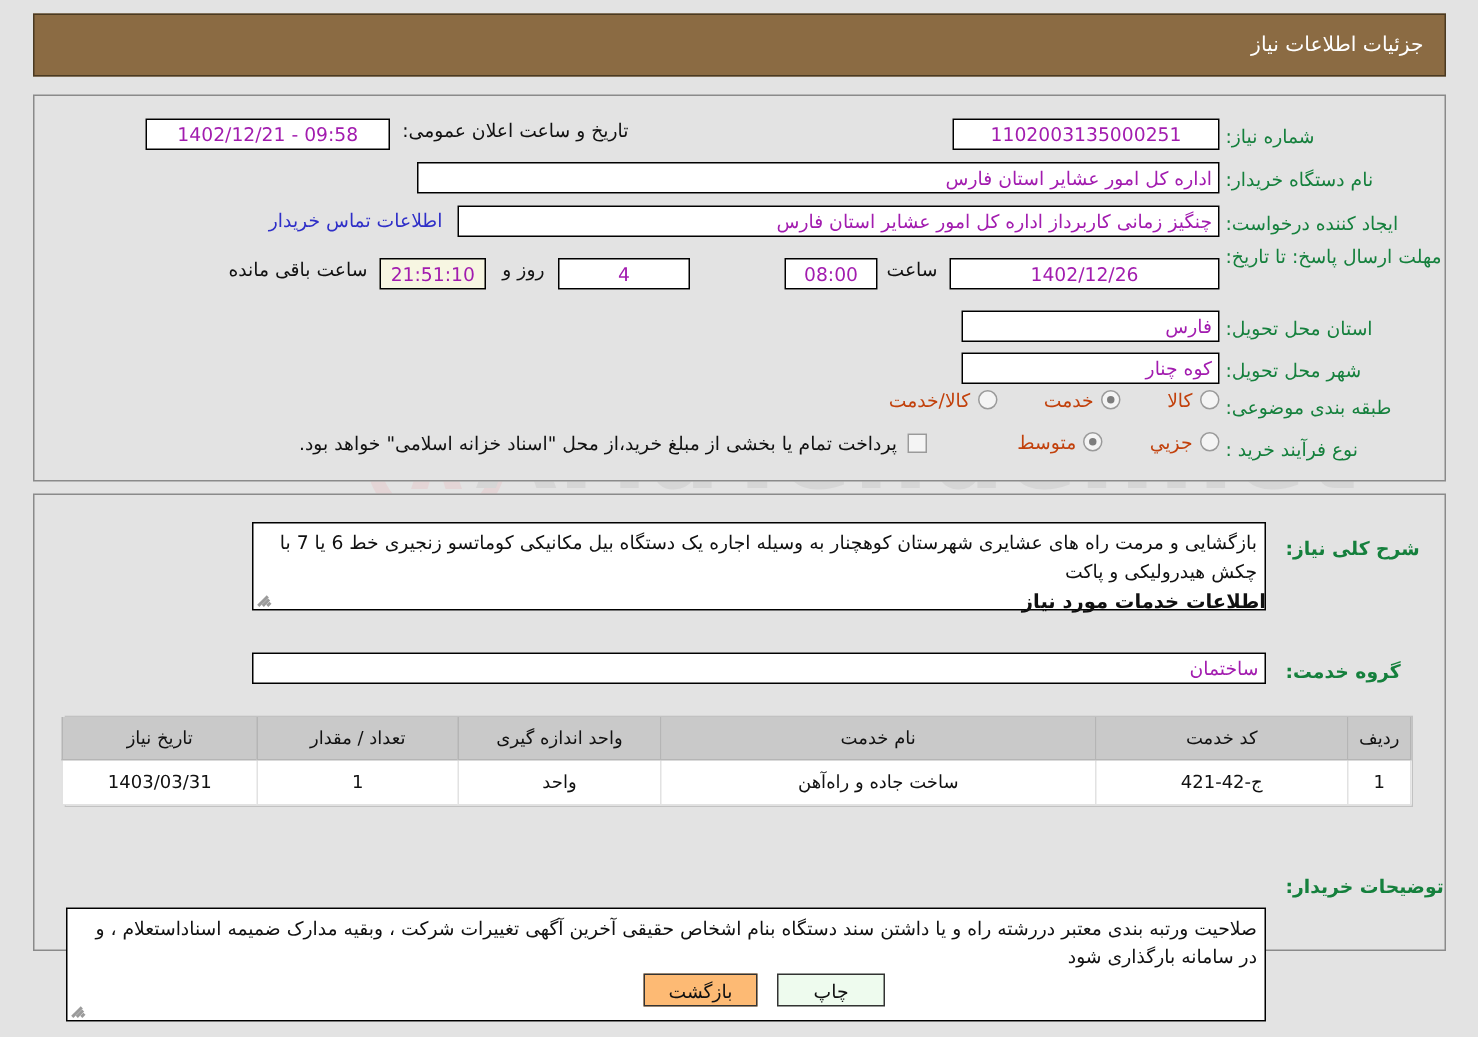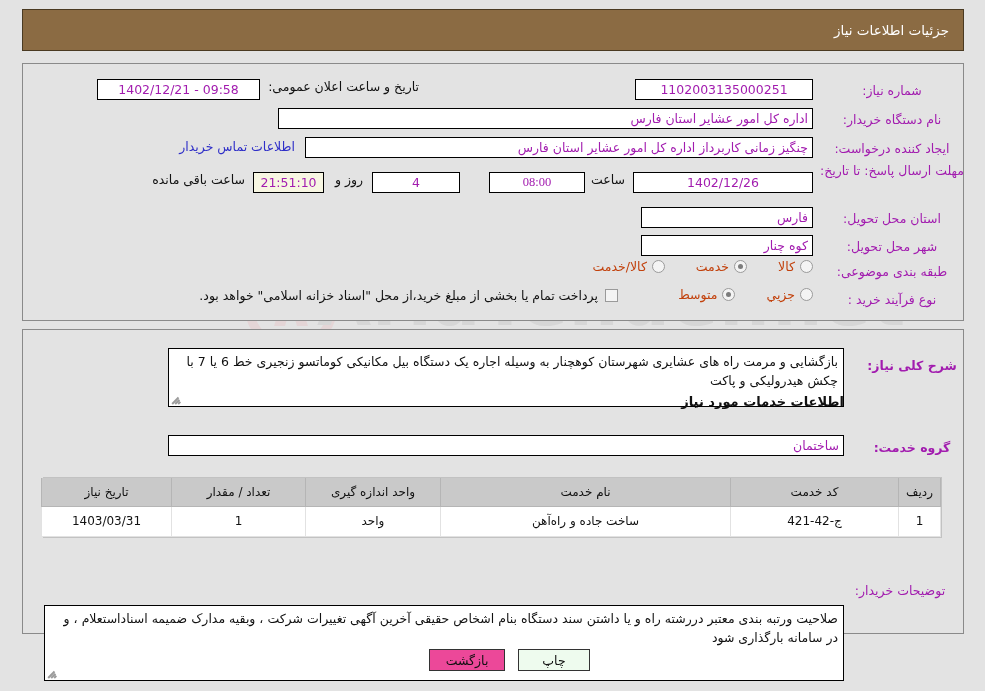--- a/index.html
+++ b/index.html
@@ -104,23 +104,23 @@
     font-size: 12.5px;
     white-space: nowrap;
     cursor: pointer;
   }
 
   
   .lblcol {
     position: absolute;
     right: 18px;
     width: 150px;
-    text-align: center;
-    font-size: 12.5px;
-    color: #a21caf;
+    text-align: left;
+    font-size: 12.5px;
+    color: #15803d;
     line-height: 15px;
     z-index: 3;
   }
 
   
   .radio {
     width: 13px; height: 13px;
     border-radius: 50%;
     border: 1px solid #9a9a9a;
     background: #f4f4f4;
@@ -235,21 +235,21 @@
     font-size: 12.5px;
     color: #111;
     display: flex;
     align-items: center;
     justify-content: center;
     cursor: pointer;
     z-index: 3;
     font-family: "DejaVu Sans", "Liberation Sans", sans-serif;
   }
   .btn-print  { left: 518px; top: 649px; width: 72px; background: #eefbee; }
-  .btn-back   { left: 429px; top: 649px; width: 76px; background: #ec4899; }
+  .btn-back   { left: 429px; top: 649px; width: 76px; background: #fdba74; }
 </style>
 </head>
 <body>
 
 <div id="page">
 
   <div class="watermark">
     <svg class="wm-shield" viewBox="0 0 92 108">
       <path d="M46 3 L88 18 L88 58 C88 82 68 98 46 105 C24 98 4 82 4 58 L4 18 Z" fill="none" stroke="#e8b6bb" stroke-width="9"></path>
       <path d="M46 26 L63 78 L52 78 L46 58 L40 78 L29 78 Z" fill="#e8b6bb"></path>
@@ -289,21 +289,21 @@
   </div>
 
   <div class="lblcol" style="top:163px;">مهلت ارسال پاسخ: تا تاریخ:</div>
   <div class="row" style="right:172px; top:172px;">
     <div class="fld center" style="width:180px;">1402/12/26</div>
   </div>
   <div class="row" style="right:360px; top:172px;">
     <div class="lbl">ساعت</div>
   </div>
   <div class="row" style="right:400px; top:172px;">
-    <div class="fld center" style="width:96px;font-family:Liberation Serif, serif;">08:00</div>
+    <div class="fld center" style="width:62px;">08:00</div>
   </div>
   <div class="row" style="right:525px; top:172px;">
     <div class="fld center" style="width:88px;">4</div>
   </div>
   <div class="row" style="right:622px; top:172px;">
     <div class="lbl">روز و</div>
   </div>
   <div class="row" style="right:661px; top:172px;">
     <div class="fld center beige" style="width:71px;">21:51:10</div>
   </div>
@@ -391,21 +391,21 @@
           <td>ج-42-421</td>
           <td>ساخت جاده و راه‌آهن</td>
           <td>واحد</td>
           <td>1</td>
           <td>1403/03/31</td>
         </tr>
       </tbody>
     </table>
   </div>
 
-  <div class="lblcol lbl-b" style="top:583px; right:30px; width:110px; font-weight:normal;">توضیحات خریدار:</div>
+  <div class="lblcol lbl-b" style="top:583px; right:18px; width:110px; font-weight:bold;">توضیحات خریدار:</div>
   <div class="ta" style="right:141px; top:546px; width:800px; height:76px;">
     <span>صلاحیت ورتبه بندی معتبر دررشته راه و یا داشتن سند دستگاه  بنام اشخاص حقیقی  آخرین آگهی تغییرات شرکت ، وبقیه مدارک  ضمیمه اسناداستعلام ، و در سامانه بارگذاری شود</span>
     <span class="grip">
         <i></i>
         <i></i>
         <i></i>
       </span>
   </div>
 
   <div class="btn btn-print">چاپ</div>

